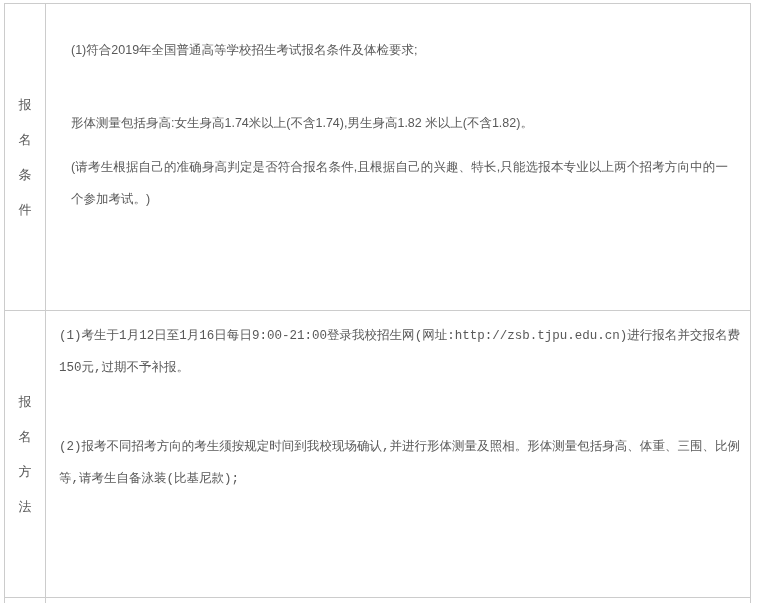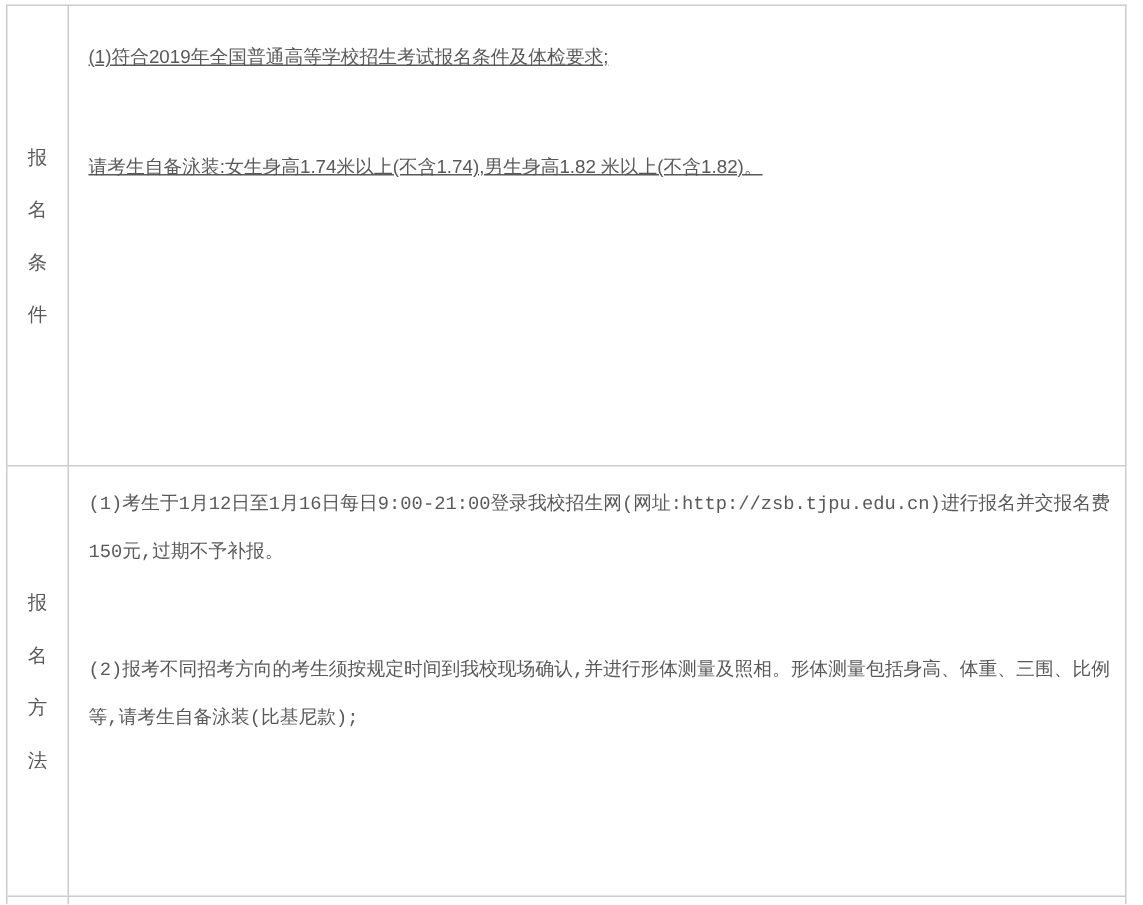--- a/index.html
+++ b/index.html
@@ -59,21 +59,21 @@
     padding: 0 10px 0 13px;
     color: #595959;
     font-size: 12.5px;
     line-height: 32px;
     text-align: justify;
     overflow: hidden;
   }
   .row-conditions .content-cell { padding-top: 18px; }
   .row-methods   .content-cell { padding-top: 9px; font-family: Liberation Mono, monospace; }
 
-  .row-conditions .content-cell p { margin: 0; text-decoration: underline; }
+  .row-conditions .content-cell p { margin: 12px; }
   .row-conditions .content-cell p:nth-of-type(1) { margin-bottom: 41px; }
   .row-conditions .content-cell p:nth-of-type(2) { margin-bottom: 10px; }
   .row-conditions .content-cell p:nth-of-type(3) { margin-bottom: 11px; }
   .row-conditions .content-cell p:nth-of-type(4) { margin-bottom: 13px; }
 
   .row-methods .content-cell p { margin: 0; }
   .row-methods .content-cell p:nth-of-type(1) { margin-bottom: 47px; }
   .row-methods .content-cell p:nth-of-type(2) { margin-bottom: 18px; }
 </style>
 </head>
@@ -84,21 +84,22 @@
 
     <div class="t-row row-conditions">
       <div class="label-cell">
         <span>报</span>
         <span>名</span>
         <span>条</span>
         <span>件</span>
       </div>
       <div class="content-cell">
         <p>(1)符合2019年全国普通高等学校招生考试报名条件及体检要求;</p>
-        <p>请考生自备泳装:女生身高1.74米以上(不含1.74),男生身高1.82 米以上(不含1.82)。</p>
+        <p>形体测量包括身高:女生身高1.74米以上(不含1.74),男生身高1.82 米以上(不含1.82)。</p>
+        <p>(请考生根据自己的准确身高判定是否符合报名条件,且根据自己的兴趣、特长,只能选报本专业以上两个招考方向中的一个参加考试。)</p>
       </div>
     </div>
 
     <div class="t-row row-methods">
       <div class="label-cell">
         <span>报</span>
         <span>名</span>
         <span>方</span>
         <span>法</span>
       </div>

